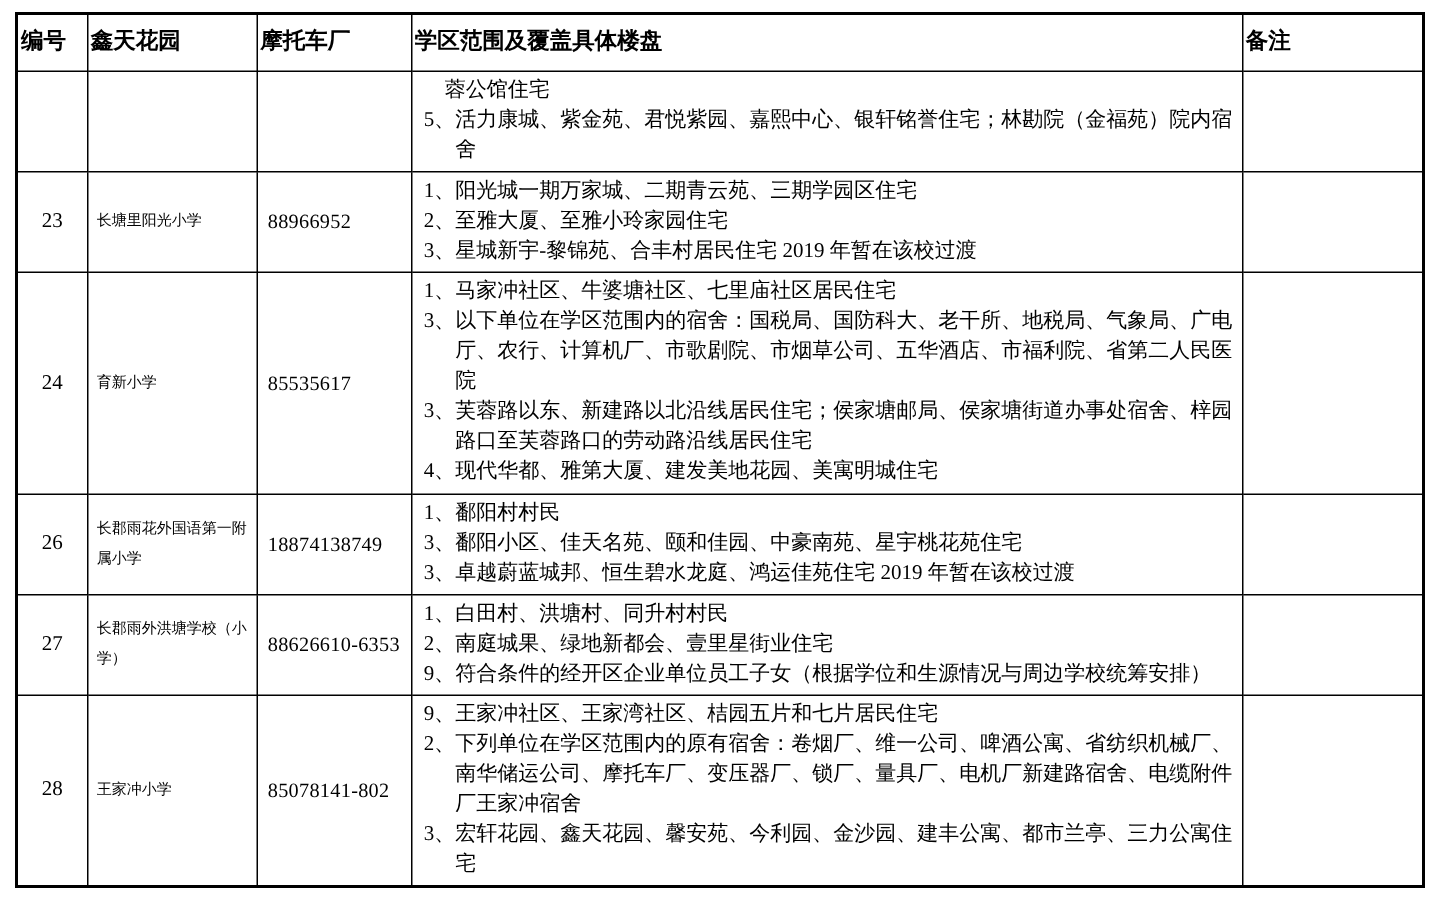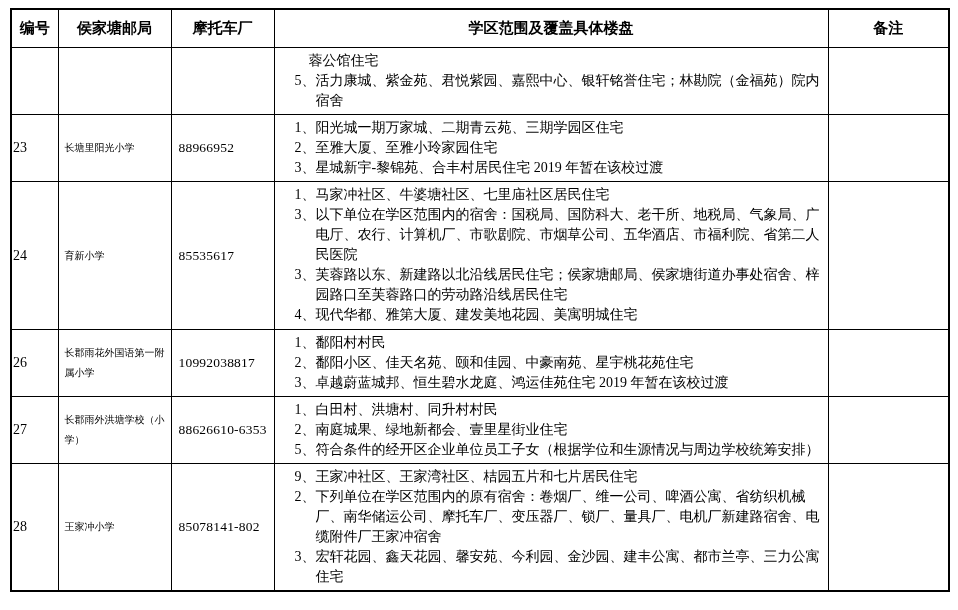--- a/index.html
+++ b/index.html
@@ -25,42 +25,43 @@
     border: 2px solid #000;
   }
   .school-table th, .school-table td {
     border: 1px solid #000;
     vertical-align: middle;
     overflow: hidden;
   }
   .school-table th {
     font-size: 15px;
     font-weight: bold;
-    text-align: center;
+    text-align: left;
     padding: 9px 2px;
     line-height: 19px;
   }
   td.c-id {
+    text-align: center;
     font-size: 14px;
   }
   td.c-name {
     font-size: 10px;
     line-height: 20px;
     padding: 2px 4px 2px 6px;
   }
   td.c-phone {
     font-size: 13.5px;
     padding: 2px 2px 2px 7px;
     letter-spacing: 0.2px;
   }
   td.c-district {
     vertical-align: top;
     font-size: 14px;
     line-height: 20px;
-    padding: 3px 6px 3px 20px;
+    padding: 3px 6px 3px 8px;
   }
   td.c-note {
     font-size: 14px;
   }
   .seg {
     padding-left: 21px;
     text-indent: -21px;
   }
   .seg.cont {
     padding-left: 14px;
@@ -82,21 +83,21 @@
     <colgroup>
       <col style="width:47px">
       <col style="width:113px">
       <col style="width:103px">
       <col style="width:554px">
       <col style="width:121px">
     </colgroup>
     <thead>
       <tr>
         <th>编号</th>
-        <th>侯家塘邮局</th>
+        <th>鑫天花园</th>
         <th>摩托车厂</th>
         <th>学区范围及覆盖具体楼盘</th>
         <th>备注</th>
       </tr>
     </thead>
     <tbody>
       <tr class="r-part">
         <td class="c-id"></td>
         <td class="c-name"></td>
         <td class="c-phone"></td>
@@ -125,36 +126,36 @@
           <div class="seg">1、马家冲社区、牛婆塘社区、七里庙社区居民住宅</div>
           <div class="seg">3、以下单位在学区范围内的宿舍：国税局、国防科大、老干所、地税局、气象局、广电厅、农行、计算机厂、市歌剧院、市烟草公司、五华酒店、市福利院、省第二人民医院</div>
           <div class="seg">3、芙蓉路以东、新建路以北沿线居民住宅；侯家塘邮局、侯家塘街道办事处宿舍、梓园路口至芙蓉路口的劳动路沿线居民住宅</div>
           <div class="seg">4、现代华都、雅第大厦、建发美地花园、美寓明城住宅</div>
         </td>
         <td class="c-note"></td>
       </tr>
       <tr class="r-26">
         <td class="c-id">26</td>
         <td class="c-name">长郡雨花外国语第一附属小学</td>
-        <td class="c-phone">10992038817</td>
+        <td class="c-phone">18874138749</td>
         <td class="c-district">
           <div class="seg">1、鄱阳村村民</div>
-          <div class="seg">2、鄱阳小区、佳天名苑、颐和佳园、中豪南苑、星宇桃花苑住宅</div>
+          <div class="seg">3、鄱阳小区、佳天名苑、颐和佳园、中豪南苑、星宇桃花苑住宅</div>
           <div class="seg">3、卓越蔚蓝城邦、恒生碧水龙庭、鸿运佳苑住宅 2019 年暂在该校过渡</div>
         </td>
         <td class="c-note"></td>
       </tr>
       <tr class="r-27">
         <td class="c-id">27</td>
         <td class="c-name">长郡雨外洪塘学校（小学）</td>
         <td class="c-phone">88626610-6353</td>
         <td class="c-district">
           <div class="seg">1、白田村、洪塘村、同升村村民</div>
           <div class="seg">2、南庭城果、绿地新都会、壹里星街业住宅</div>
-          <div class="seg">5、符合条件的经开区企业单位员工子女（根据学位和生源情况与周边学校统筹安排）</div>
+          <div class="seg">9、符合条件的经开区企业单位员工子女（根据学位和生源情况与周边学校统筹安排）</div>
         </td>
         <td class="c-note"></td>
       </tr>
       <tr class="r-28">
         <td class="c-id">28</td>
         <td class="c-name">王家冲小学</td>
         <td class="c-phone">85078141-802</td>
         <td class="c-district">
           <div class="seg">9、王家冲社区、王家湾社区、桔园五片和七片居民住宅</div>
           <div class="seg">2、下列单位在学区范围内的原有宿舍：卷烟厂、维一公司、啤酒公寓、省纺织机械厂、南华储运公司、摩托车厂、变压器厂、锁厂、量具厂、电机厂新建路宿舍、电缆附件厂王家冲宿舍</div>

